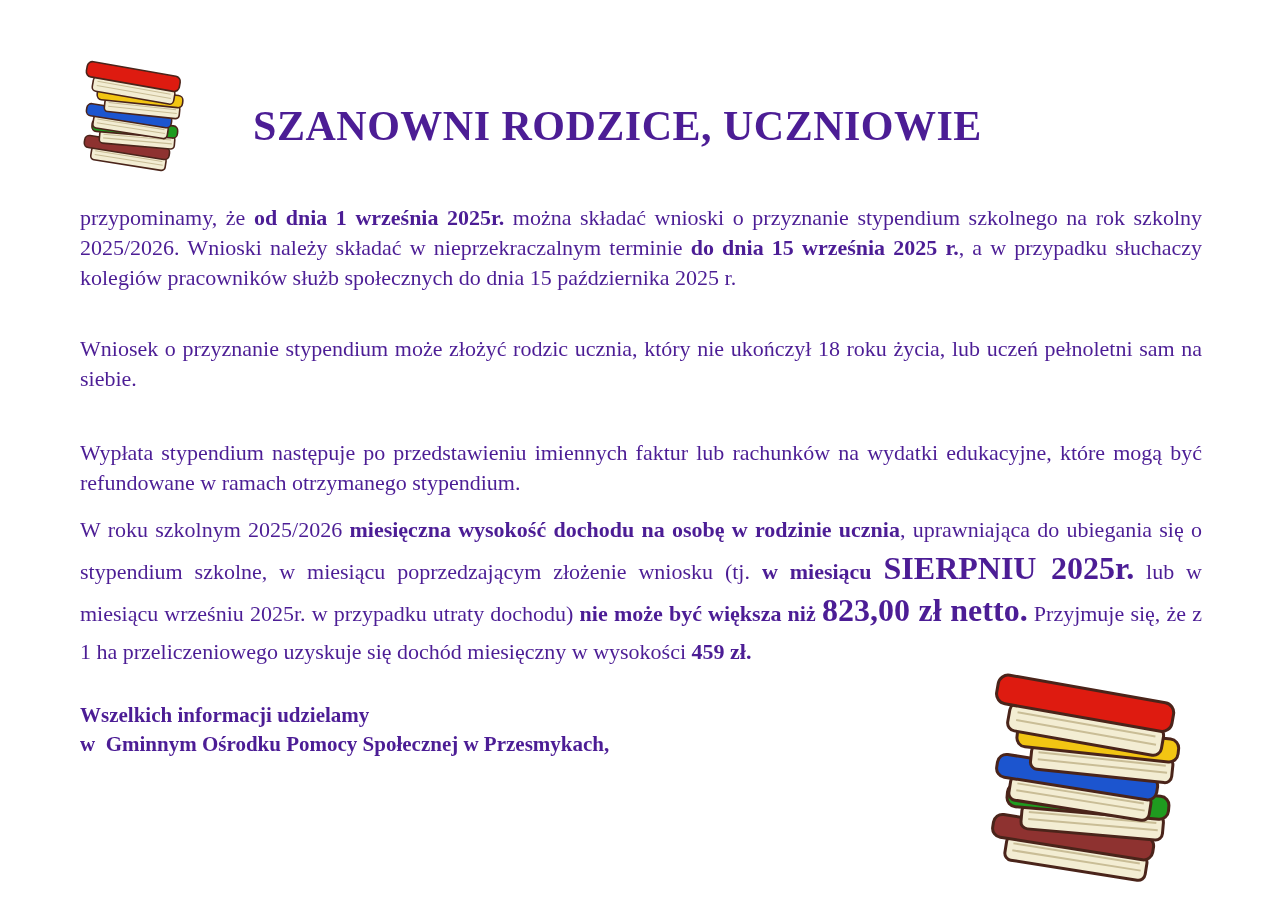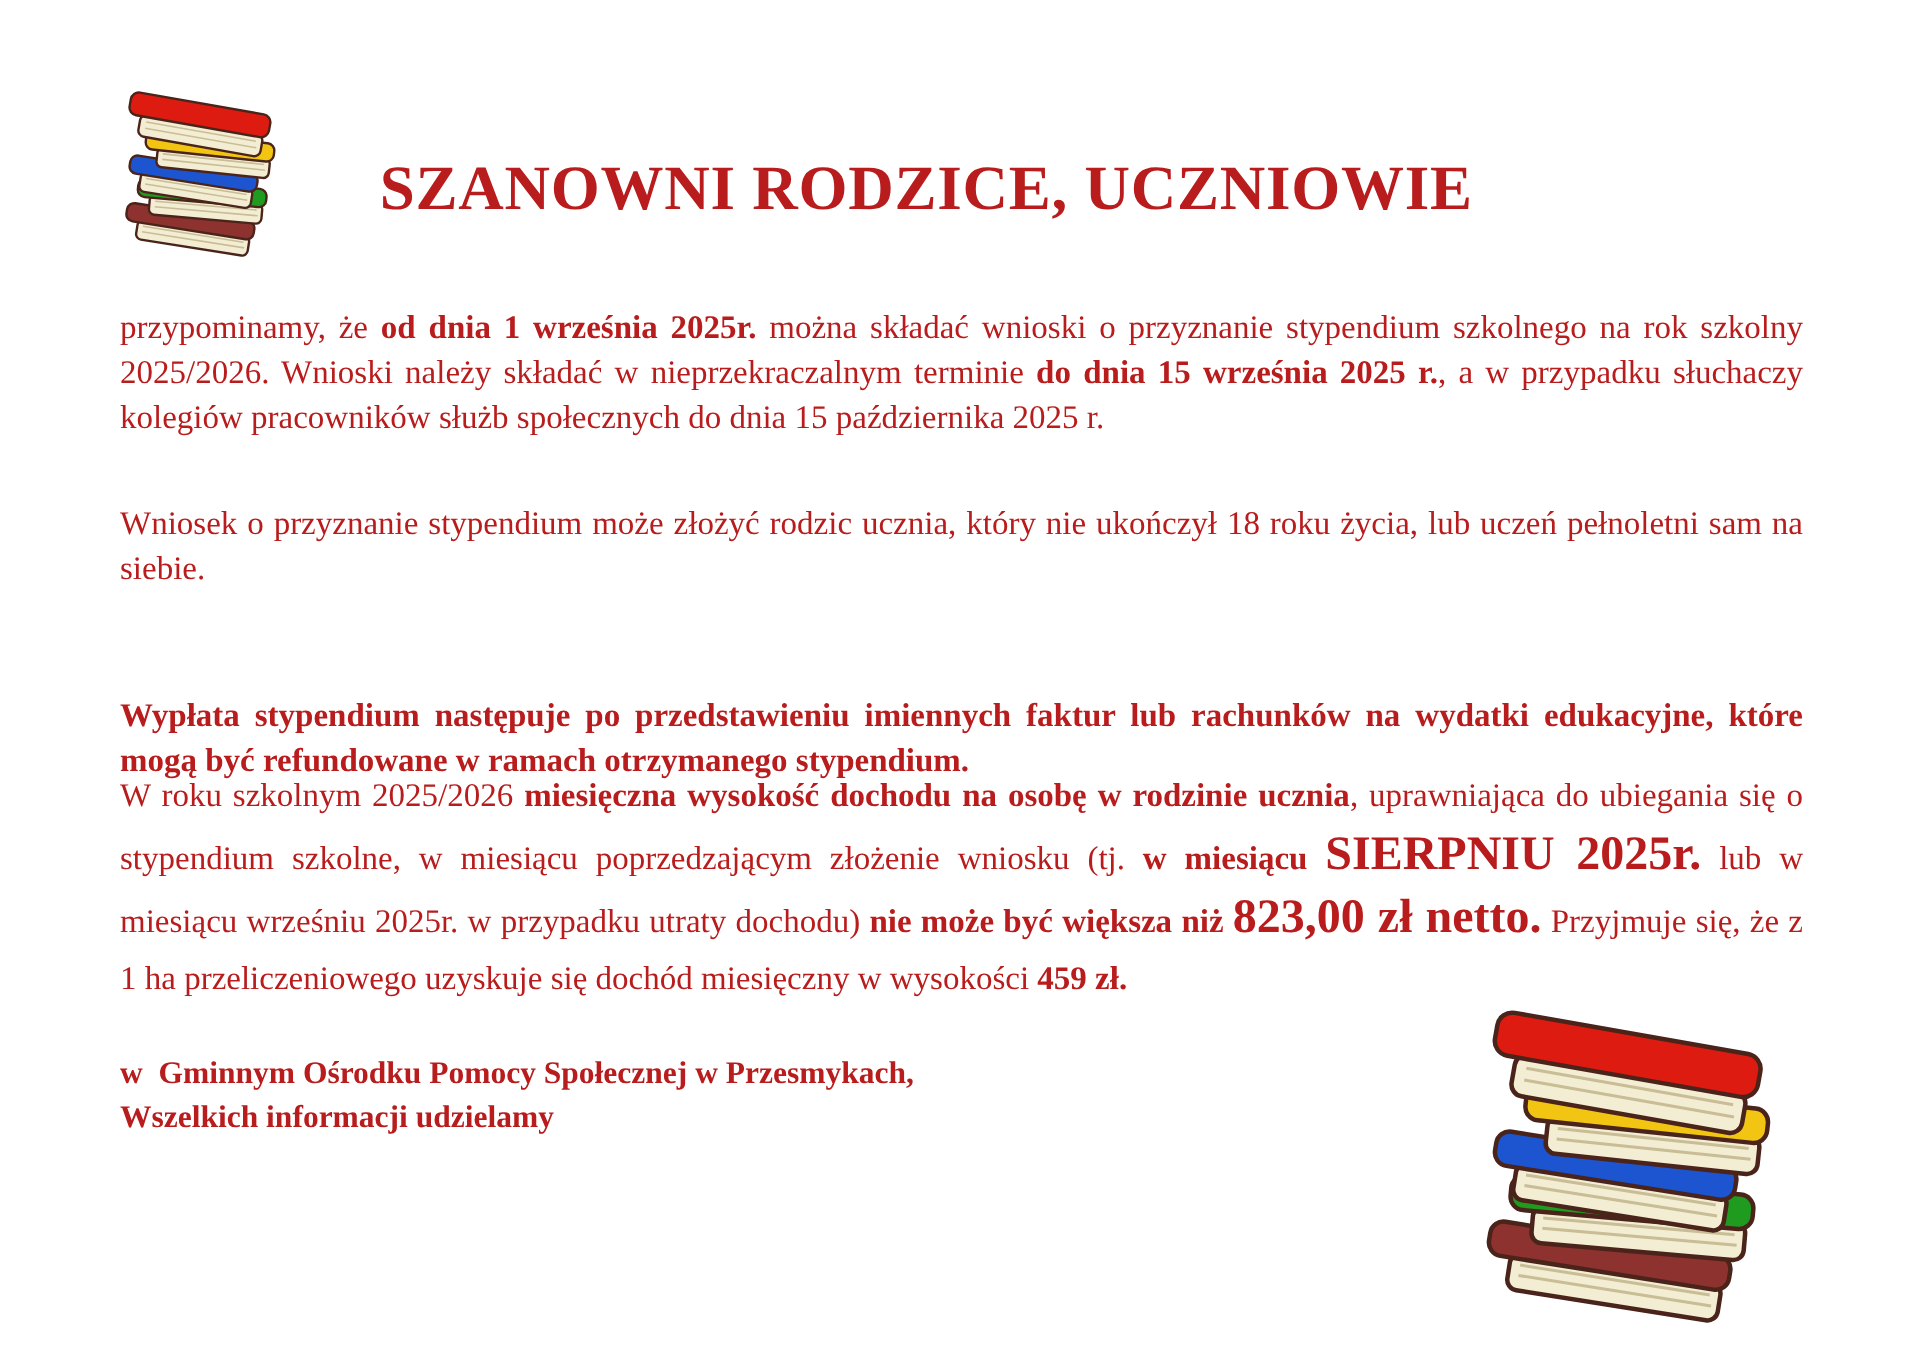--- a/index.html
+++ b/index.html
@@ -1,35 +1,35 @@
 <!DOCTYPE html>
 <html lang="pl"><head>
 <meta charset="utf-8">
 <style>
   html,body{margin:0;padding:0;background:#ffffff;}
   .page{
     position:relative;
     width:1280px;height:905px;
     background:#ffffff;
-    color:#b91c1c;
+    color:#4c1d95;
     font-family:"Liberation Serif","DejaVu Serif",serif;
     overflow:hidden;
   }
   .page-title{
     position:absolute;top:103px;left:0;width:1235px;
     text-align:center;font-weight:bold;font-size:42px;line-height:1.1;
     white-space:nowrap;letter-spacing:0.5px;
   }
   .para{
     position:absolute;left:80px;width:1122px;
     font-size:22px;line-height:30px;text-align:justify;
   }
   #p1{top:181px;}
   #p2{top:312px;}
-  #p3{top:440px;font-weight:bold;}
+  #p3{top:416px;font-weight:normal;}
   #p4{top:489px;line-height:38px;}
   .b{font-weight:bold;font-family:Liberation Serif, serif;}
   .bl{font-weight:bold;font-size:32px;}
   .contact{
     position:absolute;left:80px;top:701px;width:740px;
     font-size:21px;font-weight:bold;line-height:29px;
   }
   .contact div{white-space:pre;}
   .icon-small{position:absolute;left:82px;top:60px;width:112px;height:106px;}
   .img-large{position:absolute;left:990px;top:672px;width:208px;height:200px;}
@@ -87,22 +87,22 @@
 
   <p class="para" id="p1"><span>przypominamy, że </span><span class="b">od dnia 1 września 2025r.</span><span>  można składać wnioski o przyznanie stypendium szkolnego na rok szkolny 2025/2026. Wnioski należy składać w nieprzekraczalnym terminie </span><span class="b">do dnia 15 września 2025 r.</span><span>, a w przypadku słuchaczy kolegiów pracowników służb społecznych do dnia 15 października 2025 r.</span></p>
 
   <p class="para" id="p2">Wniosek o przyznanie stypendium może złożyć rodzic ucznia, który nie ukończył 18 roku życia, lub uczeń pełnoletni sam na siebie.</p>
 
   <p class="para" id="p3">Wypłata stypendium następuje po przedstawieniu imiennych faktur lub rachunków na wydatki edukacyjne, które mogą być refundowane w ramach otrzymanego stypendium.</p>
 
   <p class="para" id="p4"><span>W roku szkolnym 2025/2026 </span><span class="b">miesięczna wysokość dochodu na osobę w rodzinie ucznia</span><span>, uprawniająca do ubiegania się o stypendium szkolne, w miesiącu poprzedzającym złożenie wniosku (tj. </span><span class="b">w miesiącu </span><span class="bl">SIERPNIU 2025r.</span><span> lub w miesiącu wrześniu 2025r. w przypadku utraty dochodu) </span><span class="b">nie może być większa niż </span><span class="bl">823,00 zł netto.</span><span> Przyjmuje się, że z 1 ha przeliczeniowego uzyskuje się dochód miesięczny w wysokości </span><span class="b">459 zł.</span></p>
 
   <div class="contact">
+    <div>Wszelkich informacji udzielamy</div>
     <div>w  Gminnym Ośrodku Pomocy Społecznej w Przesmykach,</div>
-    <div>Wszelkich informacji udzielamy</div>
   </div>
 
   <div class="img-large">
     <svg class="bookstack-svg" viewBox="0 0 205 200">
       <use href="#bookstack"></use>
     </svg>
   </div>
 
 </div>
 

